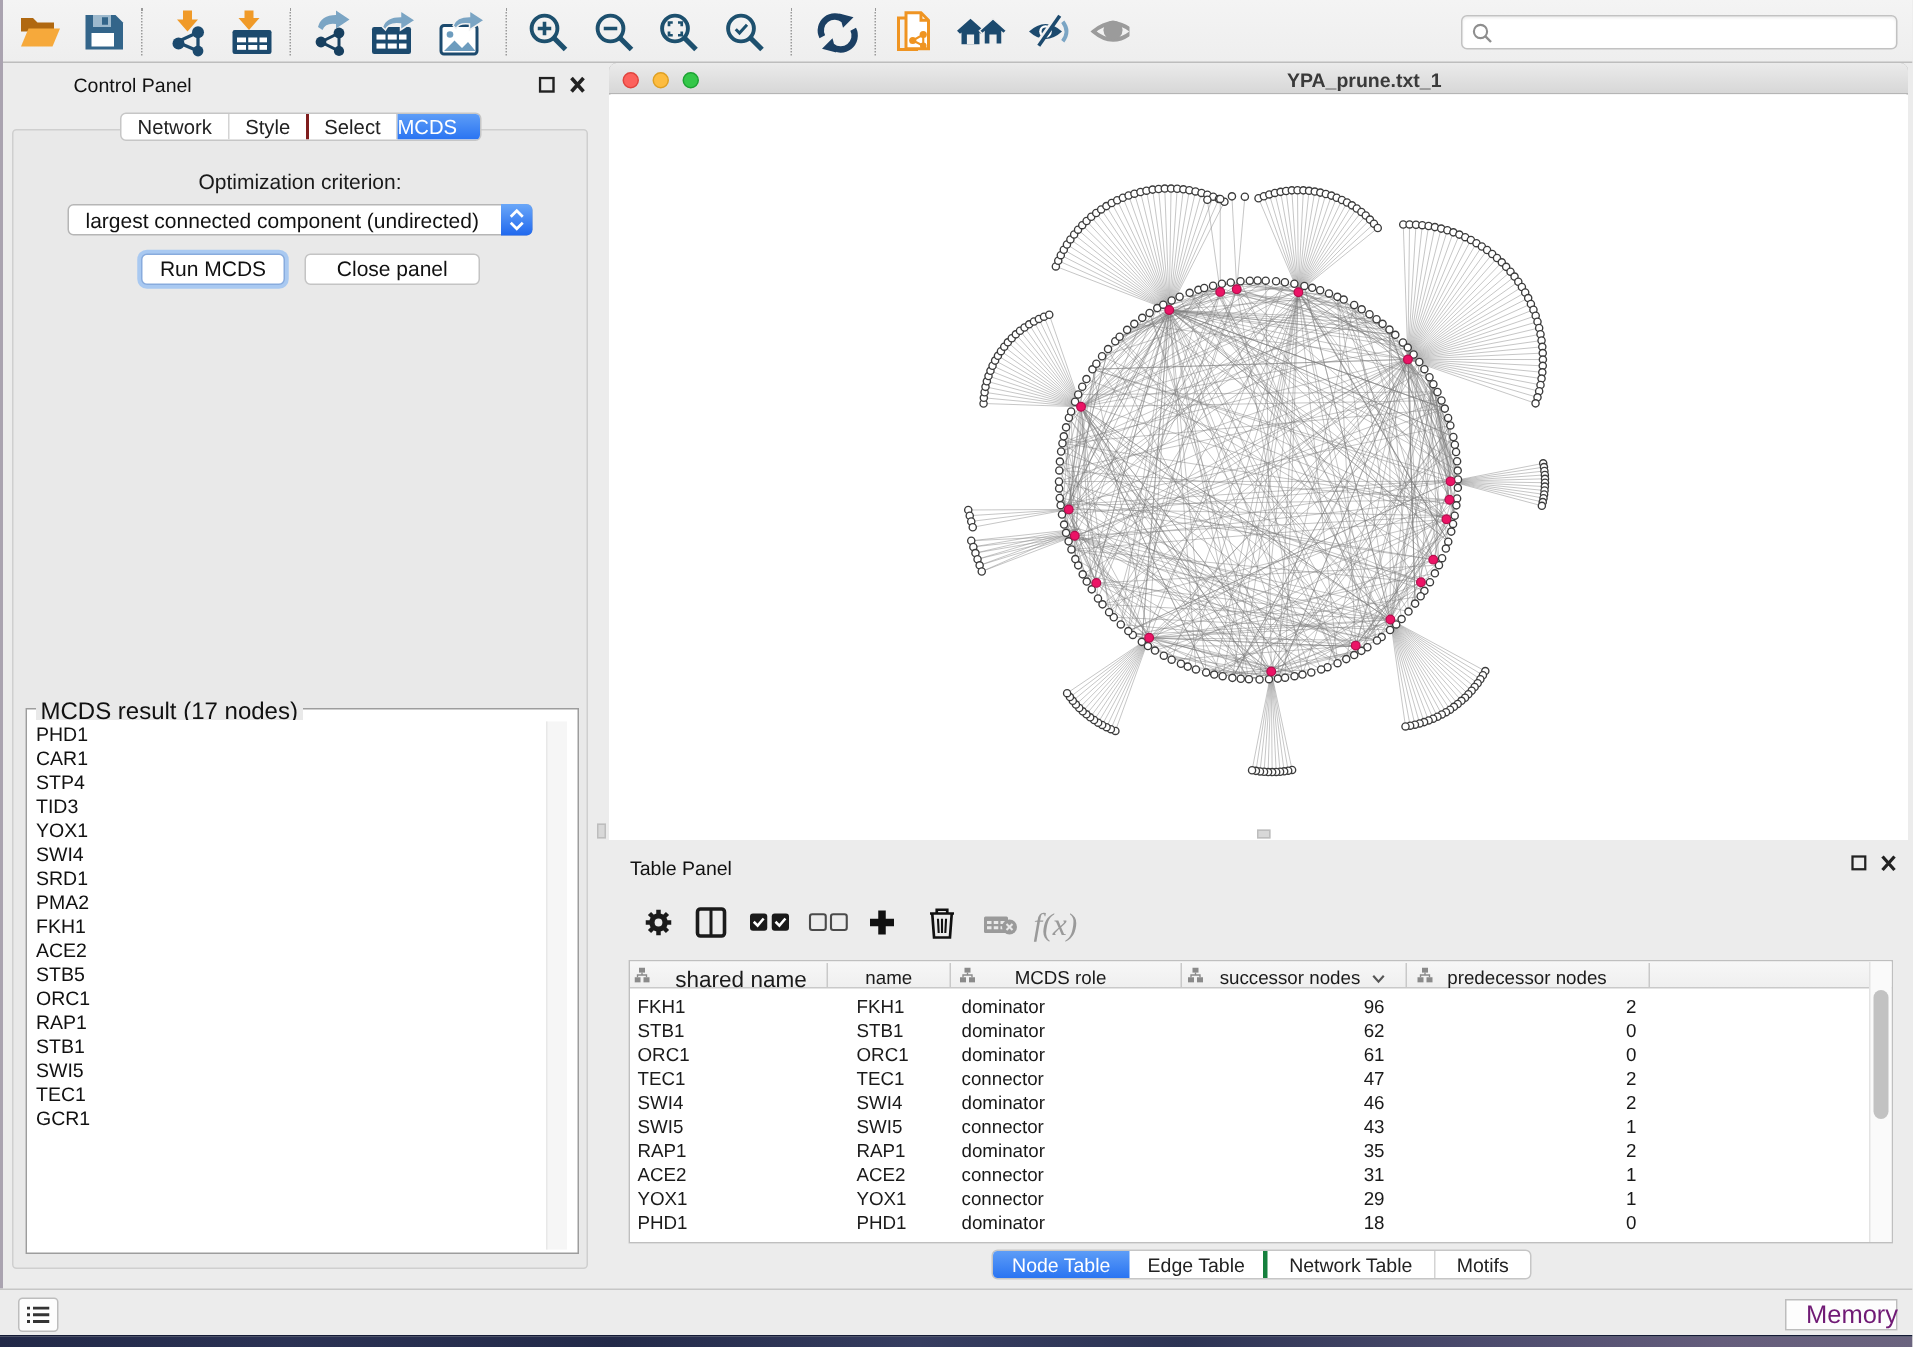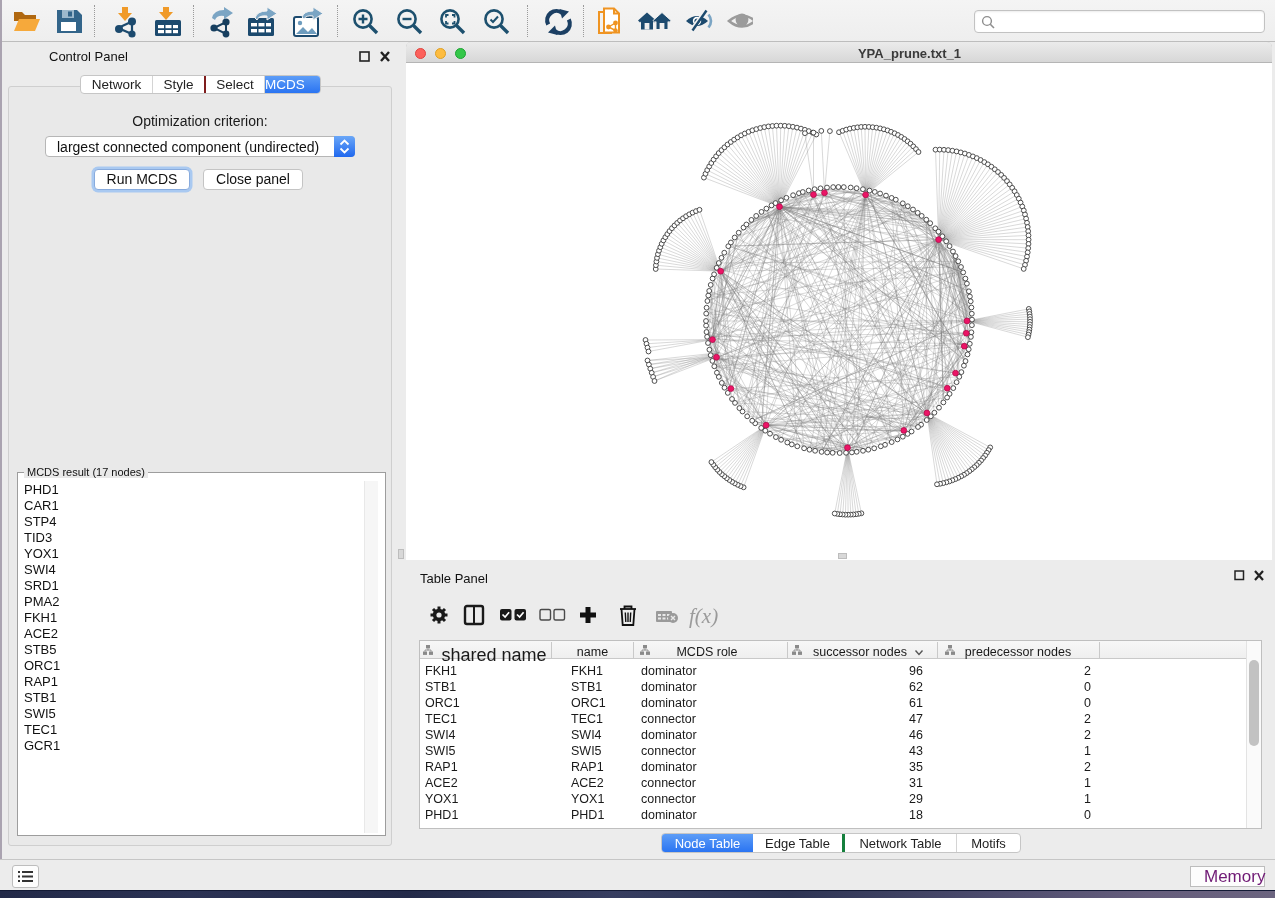--- a/index.html
+++ b/index.html
@@ -191,25 +191,25 @@
 <div class="abs" style="left:334px;top:136px;width:21px;height:21px;border-radius:0 4px 4px 0;
   background:linear-gradient(#6aa7f8,#2068ee);"></div>
 <svg class="abs" style="left:338px;top:139px" width="13" height="15" viewBox="0 0 13 15">
   <path d="M2.5 5.5 L6.5 1.5 L10.5 5.5" fill="none" stroke="#fff" stroke-width="1.8"></path>
   <path d="M2.5 9.5 L6.5 13.5 L10.5 9.5" fill="none" stroke="#fff" stroke-width="1.8"></path>
 </svg>
 
 <div class="abs" style="left:94px;top:169px;width:96px;height:21px;background:#fff;
   border:1px solid #88abdd;border-radius:4px;box-shadow:0 0 0 2.5px #a9c9f1;
   text-align:center;line-height:19px;color:#111;font-size:14px;">Run MCDS</div>
-<div class="abs" style="left:203px;top:169px;width:100px;height:21px;background:#fff;
+<div class="abs" style="left:203px;top:169px;width:117px;height:21px;background:#fff;
   border:1px solid #c4c4c4;border-radius:4px;text-align:center;line-height:19px;color:#111;font-size:14px;">Close panel</div>
 
 <div class="abs" style="left:17px;top:472px;width:369px;height:364px;border:1px solid #9d9d9d;background:#fff;"></div>
-<div class="abs" style="left:24px;top:466px;background:#e9e9e9;padding:0 3px;font-size:11px;color:#111;">MCDS result (17 nodes)</div>
+<div class="abs" style="left:24px;top:466px;background:#e9e9e9;padding:0 3px;font-size:16px;color:#111;">MCDS result (17 nodes)</div>
 <div class="abs" style="left:19px;top:480px;width:365px;height:354px;background:#fff;"></div>
 <div class="abs" style="left:364px;top:481px;width:14px;height:352px;background:#f6f6f6;border-left:1px solid #e8e8e8;"></div>
 <div class="abs" style="left:24px;top:482px;font-size:13px;line-height:16px;color:#111;">PHD1<br>CAR1<br>STP4<br>TID3<br>YOX1<br>SWI4<br>SRD1<br>PMA2<br>FKH1<br>ACE2<br>STB5<br>ORC1<br>RAP1<br>STB1<br>SWI5<br>TEC1<br>GCR1</div>
 
 <div class="abs" style="left:398px;top:549px;width:6px;height:10px;background:#d8d8d8;border:1px solid #bdbdbd;"></div>
 
 <div class="abs" style="left:406px;top:42px;width:866px;height:518px;background:#fff;
   border:1px solid #9f9f9f;border-radius:5px 5px 0 0;"></div>
 <div class="abs" style="left:406px;top:42px;width:866px;height:21px;
   background:linear-gradient(#ebebeb,#d7d7d7);border-bottom:1px solid #b5b5b5;border-radius:5px 5px 0 0;"></div>
@@ -1280,21 +1280,21 @@
         <rect x="3" y="0" width="4" height="3.4"></rect>
         <rect x="0" y="6.5" width="4" height="3.4"></rect>
         <rect x="6" y="6.5" width="4" height="3.4"></rect>
         <path d="M5 3.4 v2 M2 6.5 v-1.5 h6 v1.5" stroke="#8a8a8a" fill="none" stroke-width="0.9"></path>
       </g>
     <use href="#oc" x="217"></use>
     <use href="#oc" x="369"></use>
     <use href="#oc" x="522"></use>
   </g>
 </svg>
-<div class="abs" style="left:437px;top:645px;width:114px;text-align:center;color:#1a1a1a;font-size:18px;">shared name</div>
+<div class="abs" style="left:437px;top:645px;width:114px;text-align:center;color:#1a1a1a;font-size:15px;">shared name</div>
 <div class="abs" style="left:552px;top:645px;width:81px;text-align:center;color:#1a1a1a;font-size:12.5px;">name</div>
 <div class="abs" style="left:652px;top:645px;width:110px;text-align:center;color:#1a1a1a;font-size:12.5px;">MCDS role</div>
 <div class="abs" style="left:800px;top:645px;width:120px;text-align:center;color:#1a1a1a;font-size:12.5px;">successor nodes</div>
 <svg class="abs" style="left:914px;top:649px" width="10" height="7" viewBox="0 0 10 7">
     <path d="M1.5 1.5 L5 5.5 L8.5 1.5" fill="none" stroke="#555" stroke-width="1.4"></path>
   </svg>
 <div class="abs" style="left:957px;top:645px;width:122px;text-align:center;color:#1a1a1a;font-size:12.5px;">predecessor nodes</div>
 
 <div class="abs" style="left:425px;top:663px;font-size:12.5px;line-height:16px;color:#1a1a1a;">FKH1<br>STB1<br>ORC1<br>TEC1<br>SWI4<br>SWI5<br>RAP1<br>ACE2<br>YOX1<br>PHD1</div>
 <div class="abs" style="left:571px;top:663px;font-size:12.5px;line-height:16px;color:#1a1a1a;">FKH1<br>STB1<br>ORC1<br>TEC1<br>SWI4<br>SWI5<br>RAP1<br>ACE2<br>YOX1<br>PHD1</div>

